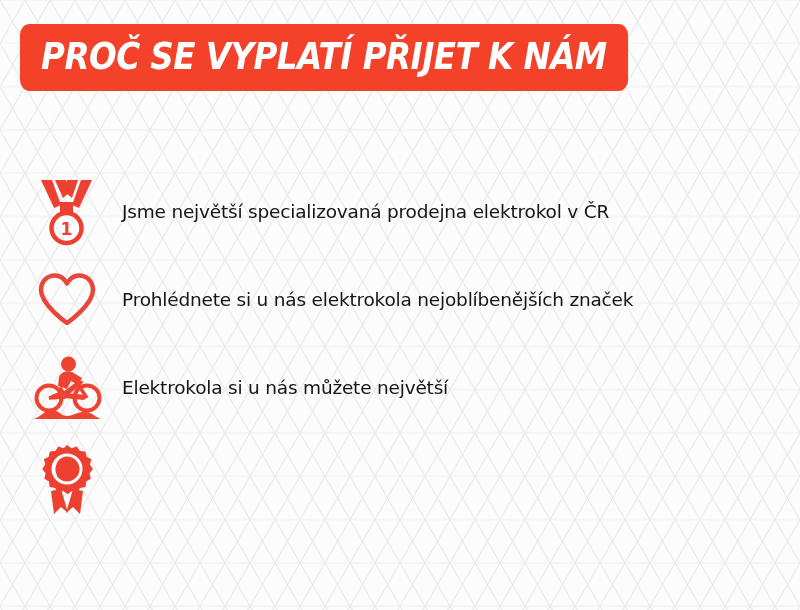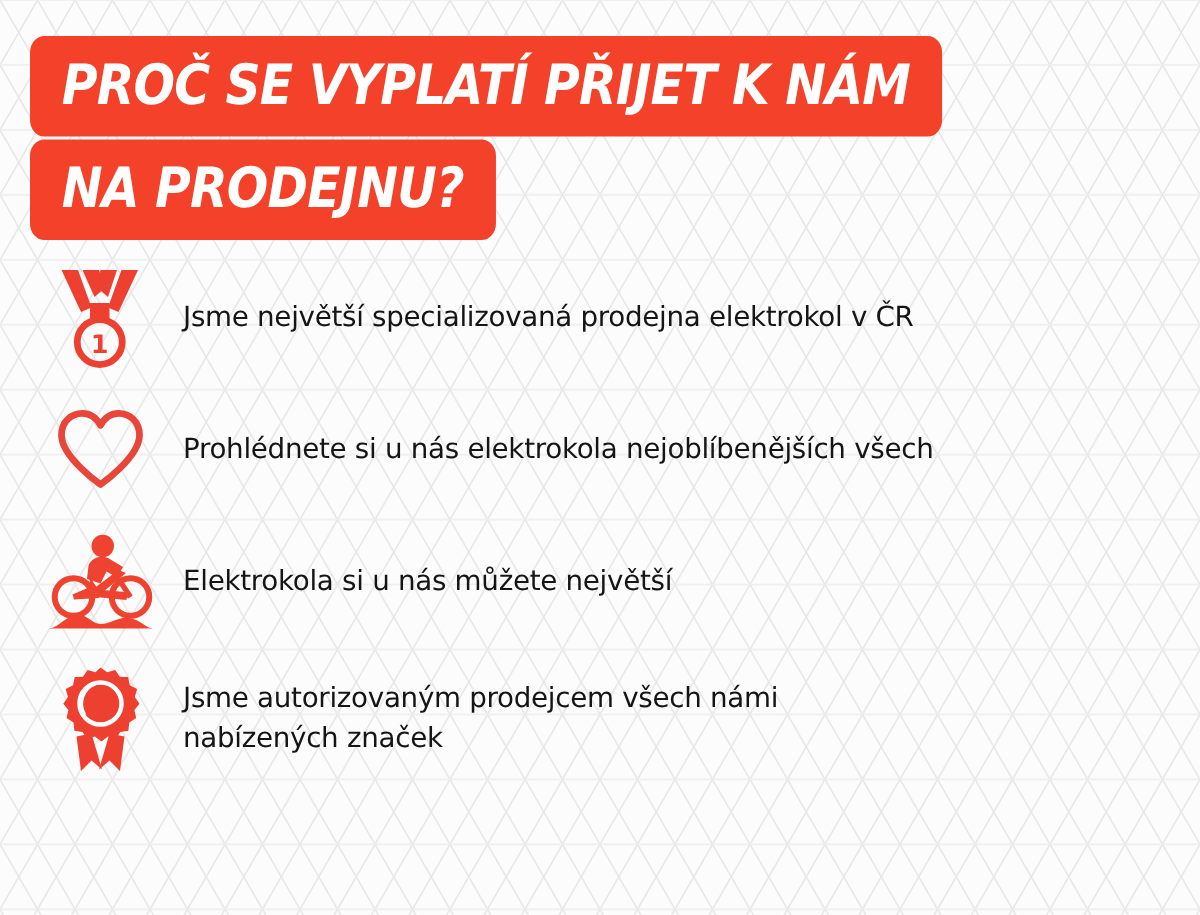--- a/index.html
+++ b/index.html
@@ -118,23 +118,20 @@
         <path d="M0,43.3 L50,43.3 M0,0 L50,0" fill="none" stroke="#ededed" stroke-width="1"></path>
       </pattern>
     </defs>
     <rect x="0" y="0" width="800" height="610" fill="#fcfcfc"></rect>
     <rect x="0" y="0" width="800" height="610" fill="url(#tri)"></rect>
   </svg>
 
   <div class="headline" id="hl-line-1">
     <span class="hl-bar">PROČ SE VYPLATÍ PŘIJET K NÁM</span>
   </div>
-  <div class="headline" id="hl-line-2">
-    <span class="hl-bar">NA PRODEJNU?</span>
-  </div>
 
   <div class="rows">
 
     <div class="row" id="row-1">
       <div class="row-icon">
         <svg width="62" height="68" viewBox="0 0 62 68">
           <g fill="#ed4030">
             <polygon points="5,2 16,2 25,27 18,30"></polygon>
             <polygon points="19,2 30,2 34,14 27,20"></polygon>
             <polygon points="31,2 42,2 36,20 29,14"></polygon>
@@ -147,21 +144,21 @@
       </div>
       <div class="row-text">Jsme největší specializovaná prodejna elektrokol v ČR</div>
     </div>
 
     <div class="row" id="row-2">
       <div class="row-icon">
         <svg width="62" height="58" viewBox="0 0 62 58">
           <path d="M31,52 C31,52 5,34 5,19 C5,10 11.5,4.5 19,4.5 C24.5,4.5 28.5,8 31,12.5 C33.5,8 37.5,4.5 43,4.5 C50.5,4.5 57,10 57,19 C57,34 31,52 31,52 Z" fill="none" stroke="#e8463a" stroke-width="4.5" stroke-linejoin="round"></path>
         </svg>
       </div>
-      <div class="row-text">Prohlédnete si u nás elektrokola nejoblíbenějších všech</div>
+      <div class="row-text">Prohlédnete si u nás elektrokola nejoblíbenějších značek</div>
     </div>
 
 
     <div class="row" id="row-4">
       <div class="row-icon">
         <svg width="76" height="66" viewBox="0 0 76 66">
           <circle cx="39.5" cy="9" r="7.5" fill="#ee4331"></circle>
           <path d="M30,22 C32,17 38,15 43,17 L53,23 L49,30 L42,26 L38,34 L29,31 Z" fill="#ee4331"></path>
           <path d="M31,30 L38,40 L30,41 Z" fill="#ee4331"></path>
           <path d="M50,25 L55,27 L38,41 L34,37 Z" fill="#ee4331"></path>
@@ -181,18 +178,16 @@
           <path d="M26,46 L16,48 L19,71 L26,64 L33,70 Z" fill="#ed4030"></path>
           <path d="M38,46 L48,48 L45,71 L38,64 L31,70 Z" fill="#ed4030"></path>
           <path d="M32,2 L36.5,5.2 L41.8,3.6 L44.9,8.1 L50.4,8.4 L51.5,13.8 L56.4,16.3 L54.9,21.6 L58,26.1
                    L54.6,30.3 L55.8,35.7 L51.2,38.6 L50.6,44.1 L45.1,45 L42.2,49.7 L37,48 L32.6,51.3
                    L28.2,48 L23,49.7 L20.1,45 L14.6,44.1 L14,38.6 L9.4,35.7 L10.6,30.3 L7.2,26.1
                    L10.3,21.6 L8.8,16.3 L13.7,13.8 L14.8,8.4 L20.3,8.1 L23.4,3.6 L28.7,5.2 Z" fill="#ed4030"></path>
           <circle cx="32" cy="26" r="14" fill="none" stroke="#ffffff" stroke-width="3"></circle>
           <path d="M21,33 C17,26 20,16 28,13" fill="none" stroke="#ffffff" stroke-width="2.4" stroke-linecap="round"></path>
         </svg>
       </div>
-      <div class="row-text">Jsme autorizovaným prodejcem všech námi
-nabízených značek</div>
     </div>
 
   </div>
 </div>
 
 </body></html>

